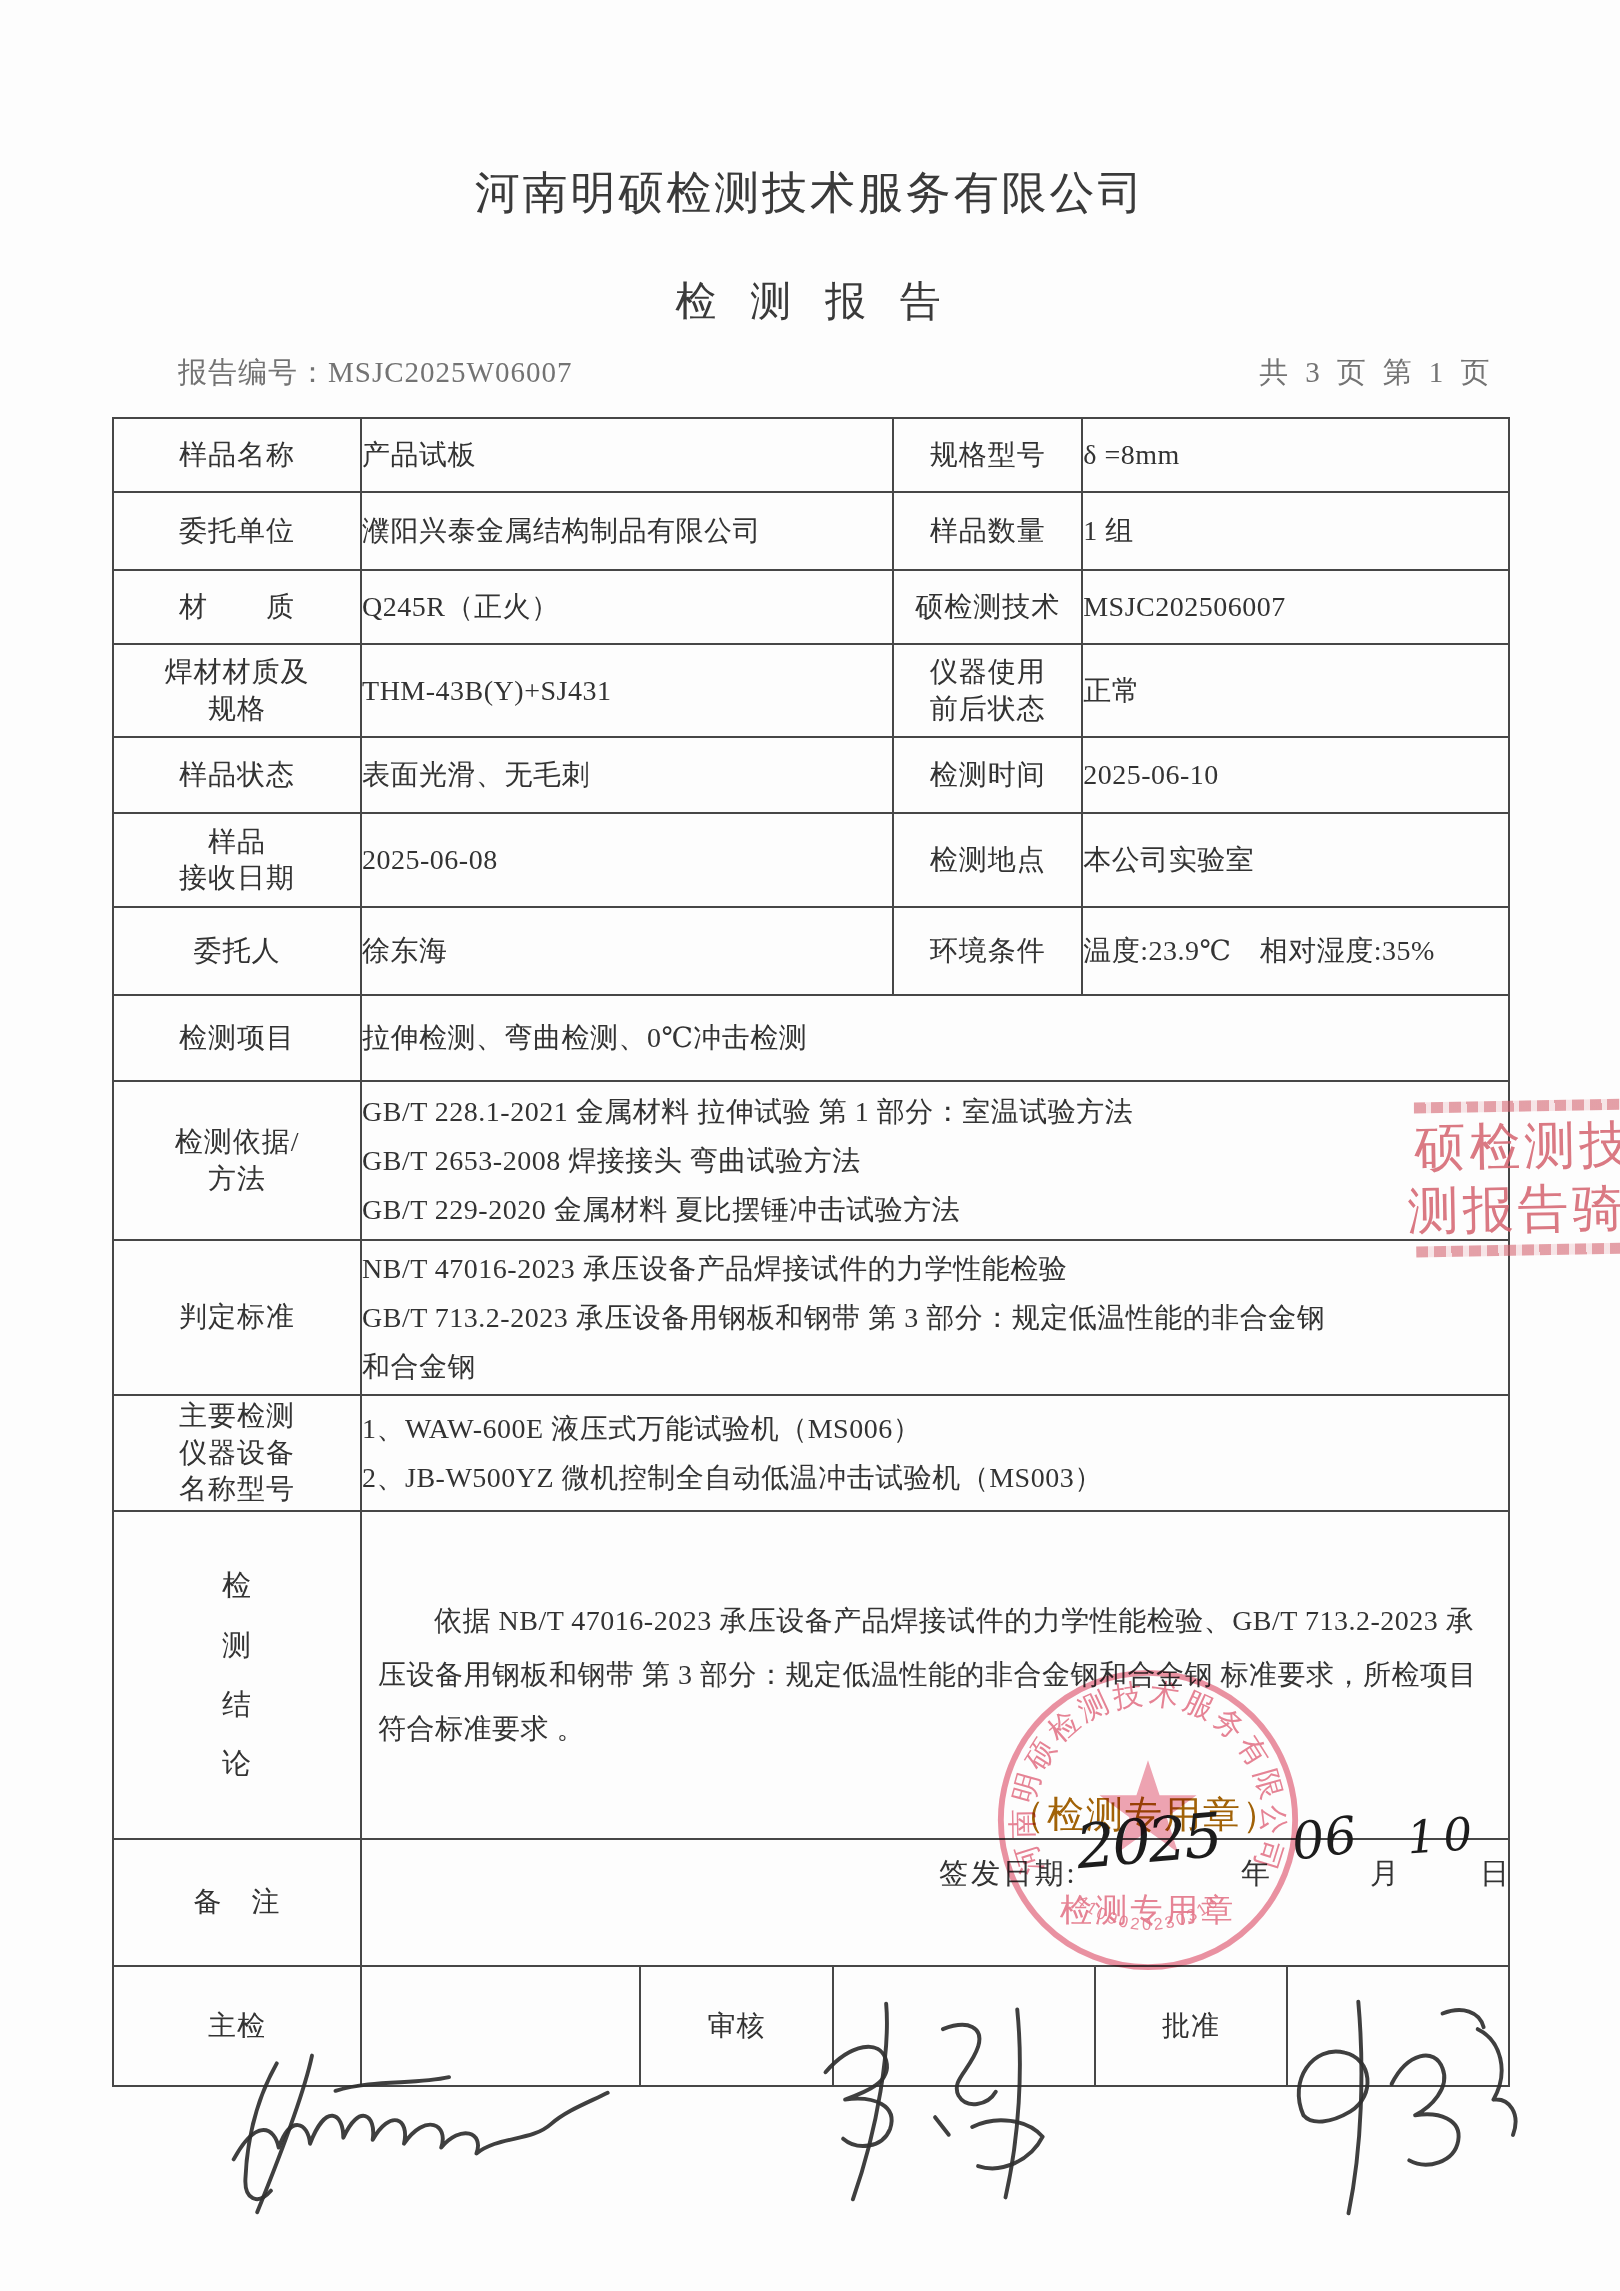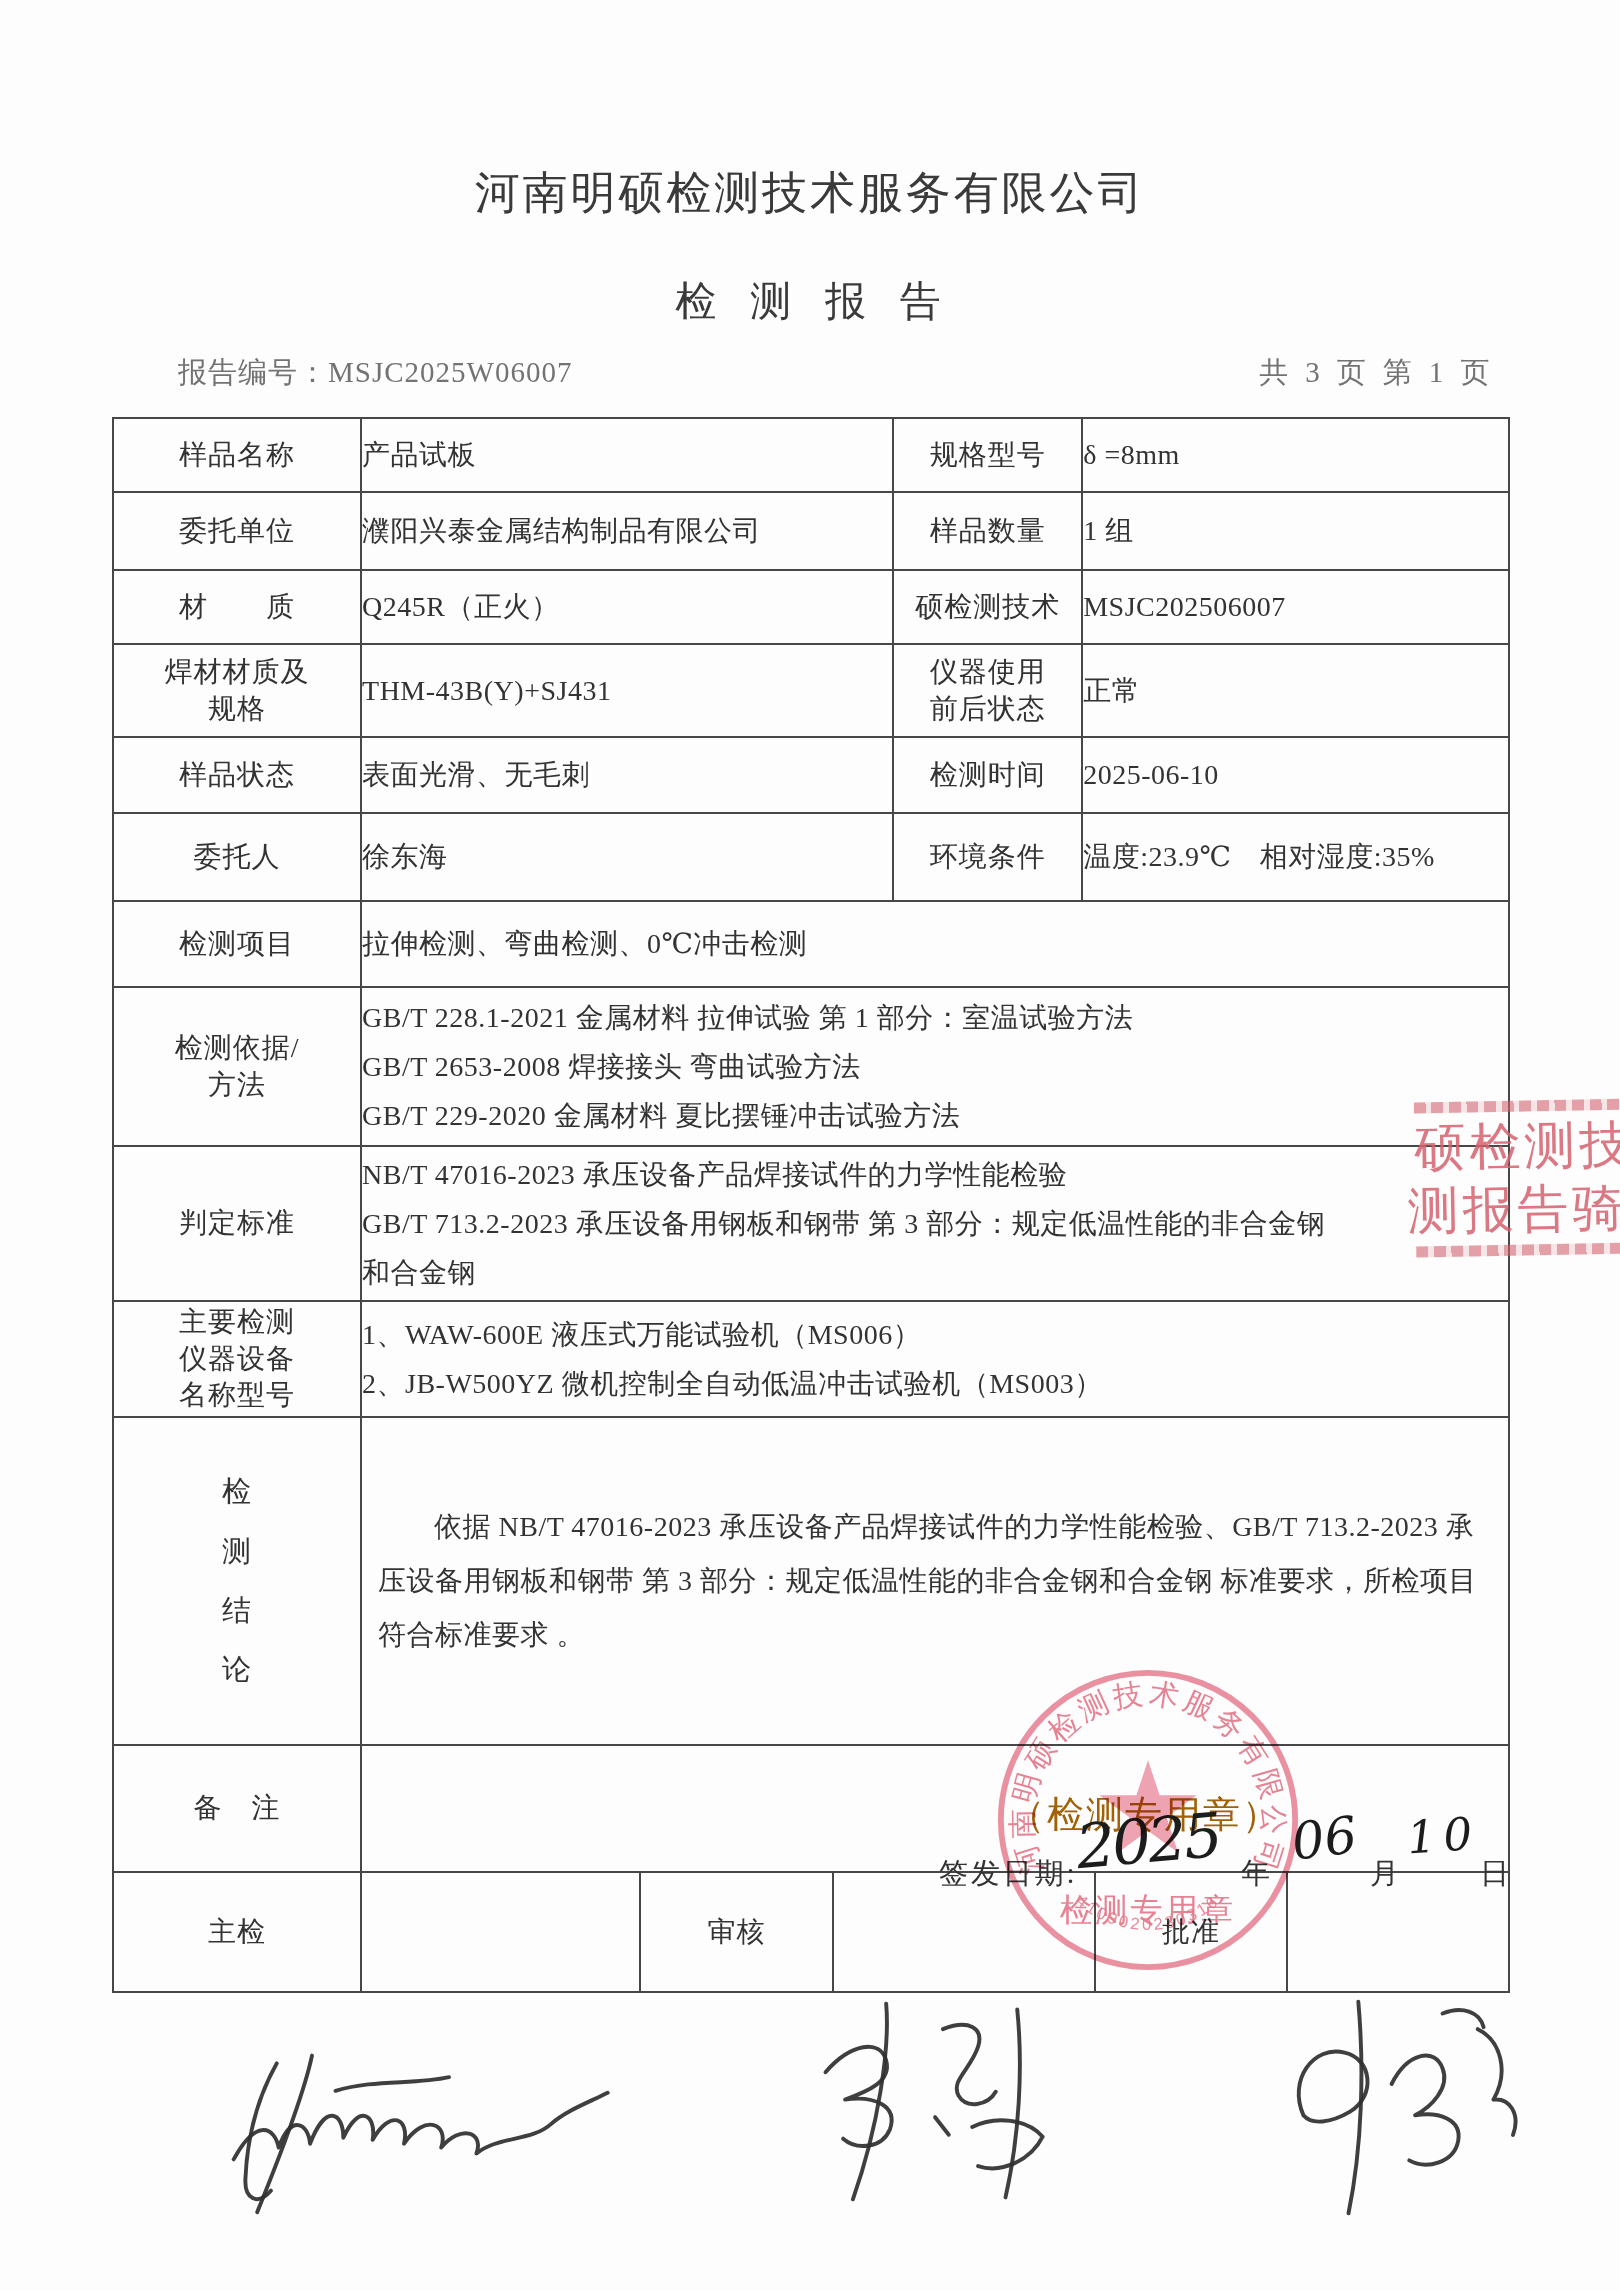--- a/index.html
+++ b/index.html
@@ -136,20 +136,29 @@
       <td class="val" colspan="3">正常</td>
     </tr>
 
     <tr style="height:76px">
       <td class="lbl">样品状态</td>
       <td class="val" colspan="3">表面光滑、无毛刺</td>
       <td class="lbl">检测时间</td>
       <td class="val" colspan="3">2025-06-10</td>
     </tr>
 
+    <tr style="height:94px">
+      <td class="lbl">
+        <div>样品</div>
+        <div>接收日期</div>
+      </td>
+      <td class="val" colspan="3">2025-06-08</td>
+      <td class="lbl">检测地点</td>
+      <td class="val" colspan="3">本公司实验室</td>
+    </tr>
 
     <tr style="height:88px">
       <td class="lbl">委托人</td>
       <td class="val" colspan="3">徐东海</td>
       <td class="lbl">环境条件</td>
       <td class="val" colspan="3">温度:23.9℃　相对湿度:35%</td>
     </tr>
 
     <tr style="height:86px">
       <td class="lbl">检测项目</td>

